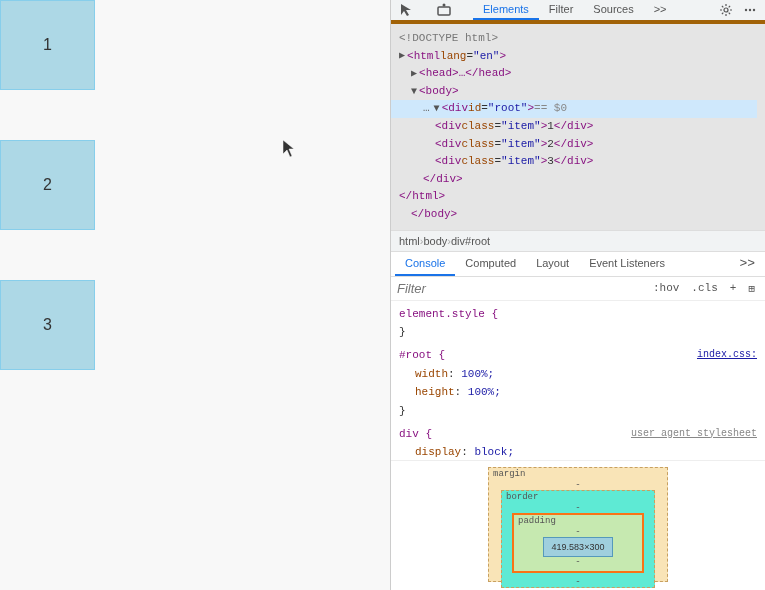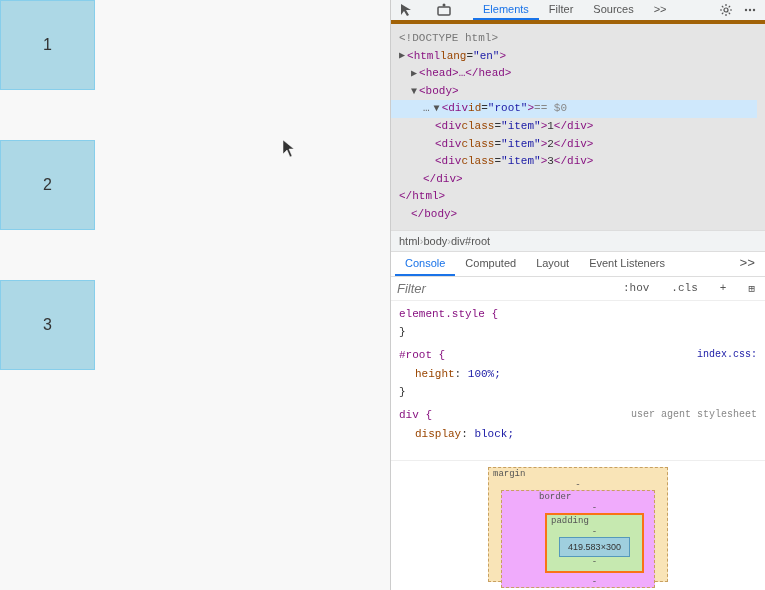--- a/index.html
+++ b/index.html
@@ -204,21 +204,21 @@
       border: none;
       outline: none;
       font-size: 13px;
       color: #333;
       font-family: Arial, sans-serif;
       font-style: italic;
     }
 
     .filter-actions {
       display: flex;
-      gap: 14px;
+      gap: 4px;
       align-items: center;
       font-size: 11px;
       color: #555;
     }
 
     .filter-btn {
       cursor: pointer;
       padding: 1px 3px;
       border: 1px solid transparent;
       border-radius: 2px;
@@ -234,20 +234,21 @@
       color: #333;
       overflow-y: auto;
       flex: 1;
     }
 
     .css-rule-selector { color: #881280; }
     .css-rule-source {
       float: right;
       color: #1a1aa6;
       font-size: 10px;
+      text-decoration: underline;
     }
     .css-prop { color: #994500; }
     .css-val { color: #1a1aa6; }
     .css-brace { color: #333; }
 
     
     .box-model-area {
       padding: 6px;
       background: #fff;
       border-top: 1px solid #eee;
@@ -428,20 +429,24 @@
       <div><span class="css-rule-selector">element.style {</span></div>
       <div><span class="css-brace">}</span></div>
     </div>
 
     <div style="margin-top:4px;">
       <div>
         <span class="css-rule-selector">#root {</span>
         <span class="css-rule-source">index.css:</span>
       </div>
       <div style="padding-left:16px;">
+        <span class="css-prop">width</span><span>: </span>
+        <span class="css-val">100%;</span>
+      </div>
+      <div style="padding-left:16px;">
         <span class="css-prop">height</span><span>: </span>
         <span class="css-val">100%;</span>
       </div>
       <div><span class="css-brace">}</span></div>
     </div>
 
     <div style="margin-top:4px;">
       <div>
         <span class="css-rule-selector">div {</span>
         <span class="css-rule-source" style="float:right;font-size:10px;color:#888;">user agent stylesheet</span>
@@ -454,21 +459,21 @@
     </div>
   </div>
 
   <div class="box-model-area">
     <div class="box-model-diagram">
 
       <div style="position:absolute;top:0;left:0;right:0;bottom:0;background:#f9e4b7;border:1px dashed #c8a060;">
         <div style="font-size:9px;color:#555;padding:1px 4px;">margin</div>
         <div style="text-align:center;font-size:9px;color:#555;">-</div>
 
-        <div style="margin:0 12px;background:#f0abfc;border:1px dashed #c8a060;display:flex;flex-direction:column;padding-left:33px;">
+        <div style="margin:0 12px;background:#5eead4;border:1px dashed #c8a060;display:flex;flex-direction:column;">
           <div style="font-size:9px;color:#555;padding:1px 4px;">border</div>
           <div style="text-align:center;font-size:9px;color:#555;">-</div>
 
           <div style="margin:0 10px 4px 10px;background:#c6e9b0;border:2px solid #f97316;display:flex;flex-direction:column;align-items:center;padding-bottom:4px;">
             <div style="font-size:9px;color:#555;padding:1px 4px;align-self:flex-start;">padding</div>
             <div style="text-align:center;font-size:9px;color:#555;">-</div>
 
             <div style="background:#9fcfde;border:1px solid #5599bb;padding:4px 8px;font-size:9px;color:#333;font-family:Arial,sans-serif;">419.583×300</div>
             <div style="text-align:center;font-size:9px;color:#555;">-</div>
           </div>

